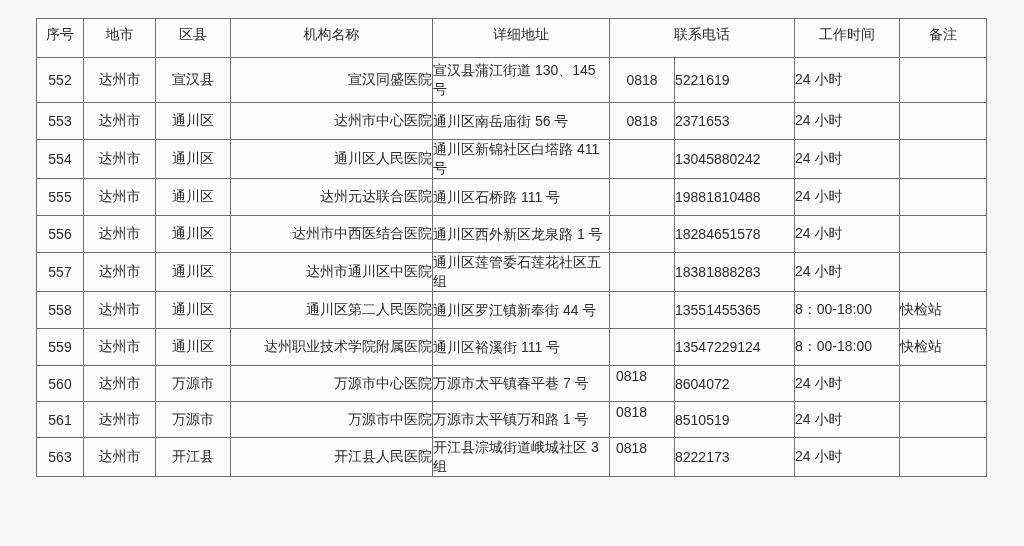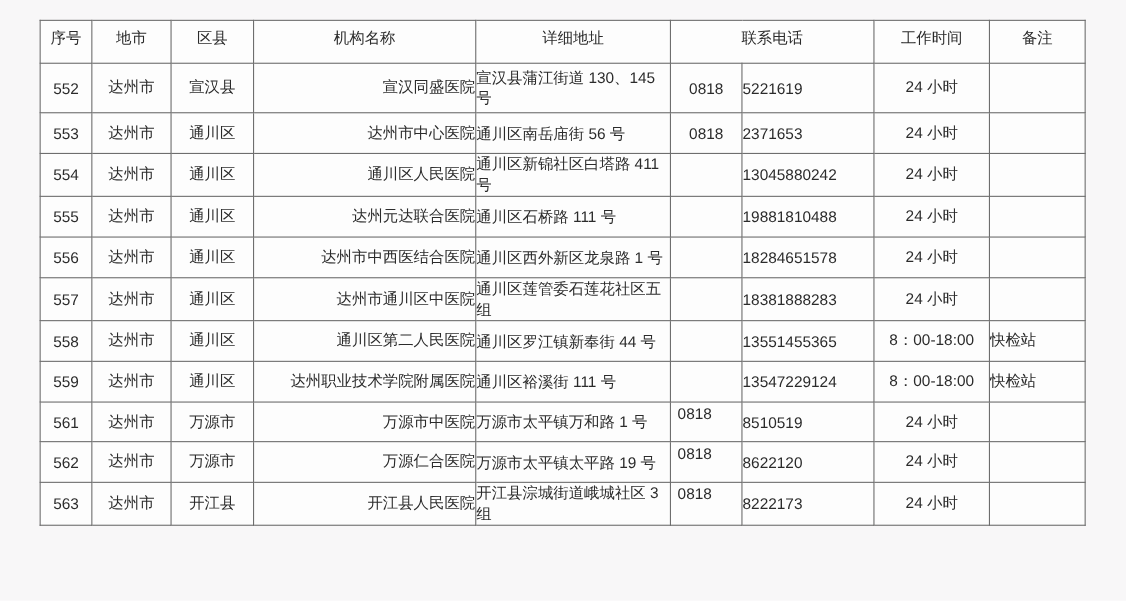--- a/index.html
+++ b/index.html
@@ -32,21 +32,21 @@
   .c-city { text-align: center; }
   .c-dist { text-align: center; }
   .c-name { text-align: right; padding-left: 7px; padding-right: 2px; }
   .c-addr {
     text-align: left; padding: 2px 2px 2px 6px;
     white-space: pre-line; line-height: 19px;
   }
   .c-code { text-align: center; }
   tr.code-top .c-code { vertical-align: top; text-align: left; padding: 2px 0 0 6px; }
   .c-num   { text-align: left; padding-left: 8px; }
-  .c-hours { text-align: center; padding-left: 6px; margin-left: 21px; }
+  .c-hours { text-align: left; padding-left: 6px; margin-left: 21px; }
   .c-rem   { text-align: left; padding-left: 6px; }
 </style>
 </head>
 <body>
 
 <div class="page">
   <table class="tbl">
     <colgroup>
       <col style="width:47px">
         <col style="width:72px">
@@ -156,38 +156,38 @@
         <td class="c-city">达州市</td>
         <td class="c-dist">通川区</td>
         <td class="c-name">达州职业技术学院附属医院</td>
         <td class="c-addr">通川区裕溪街 111 号</td>
         <td class="c-code"></td>
         <td class="c-num">13547229124</td>
         <td class="c-hours">8：00-18:00</td>
         <td class="c-rem">快检站</td>
       </tr>
       <tr style="height:36px" class="code-top">
+        <td class="c-no">560</td>
+        <td class="c-city">达州市</td>
+        <td class="c-dist">万源市</td>
+        <td class="c-name">万源市中心医院</td>
+        <td class="c-addr">万源市太平镇春平巷 7 号</td>
+        <td class="c-code">0818</td>
+        <td class="c-num">8604072</td>
+        <td class="c-hours">24 小时</td>
+        <td class="c-rem"></td>
+      </tr>
+      <tr style="height:36px" class="code-top">
         <td class="c-no">561</td>
         <td class="c-city">达州市</td>
         <td class="c-dist">万源市</td>
         <td class="c-name">万源市中医院</td>
         <td class="c-addr">万源市太平镇万和路 1 号</td>
         <td class="c-code">0818</td>
         <td class="c-num">8510519</td>
-        <td class="c-hours">24 小时</td>
-        <td class="c-rem"></td>
-      </tr>
-      <tr style="height:37px" class="code-top">
-        <td class="c-no">562</td>
-        <td class="c-city">达州市</td>
-        <td class="c-dist">万源市</td>
-        <td class="c-name">万源仁合医院</td>
-        <td class="c-addr">万源市太平镇太平路 19 号</td>
-        <td class="c-code">0818</td>
-        <td class="c-num">8622120</td>
         <td class="c-hours">24 小时</td>
         <td class="c-rem"></td>
       </tr>
       <tr style="height:38px" class="code-top">
         <td class="c-no">563</td>
         <td class="c-city">达州市</td>
         <td class="c-dist">开江县</td>
         <td class="c-name">开江县人民医院</td>
         <td class="c-addr">开江县淙城街道峨城社区 3
 组</td>

